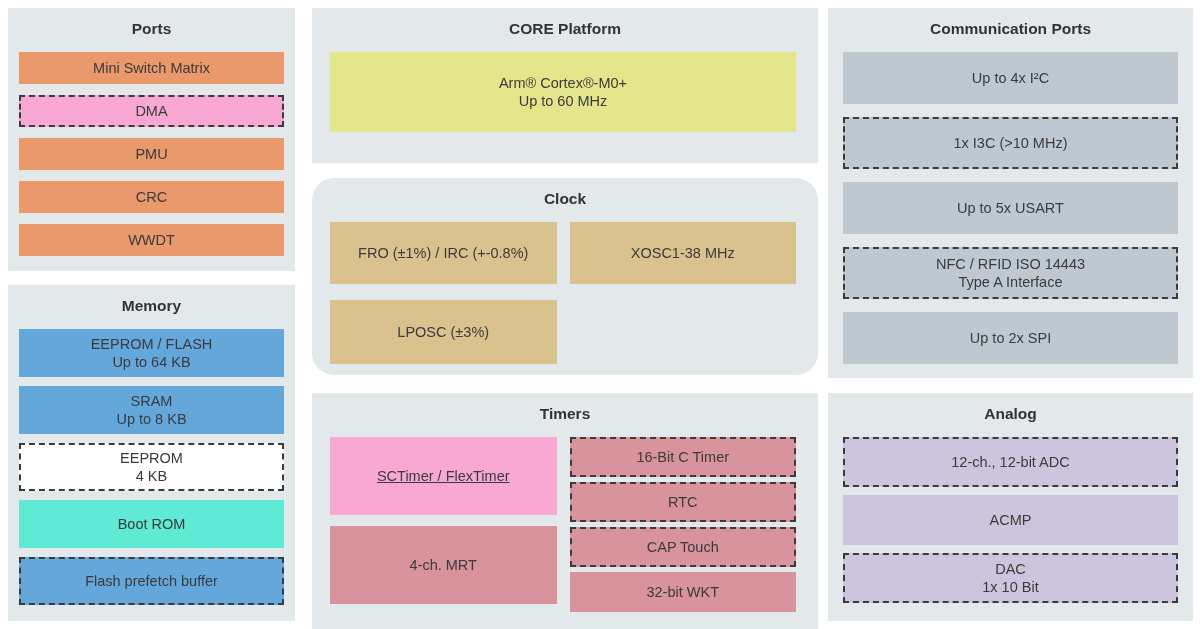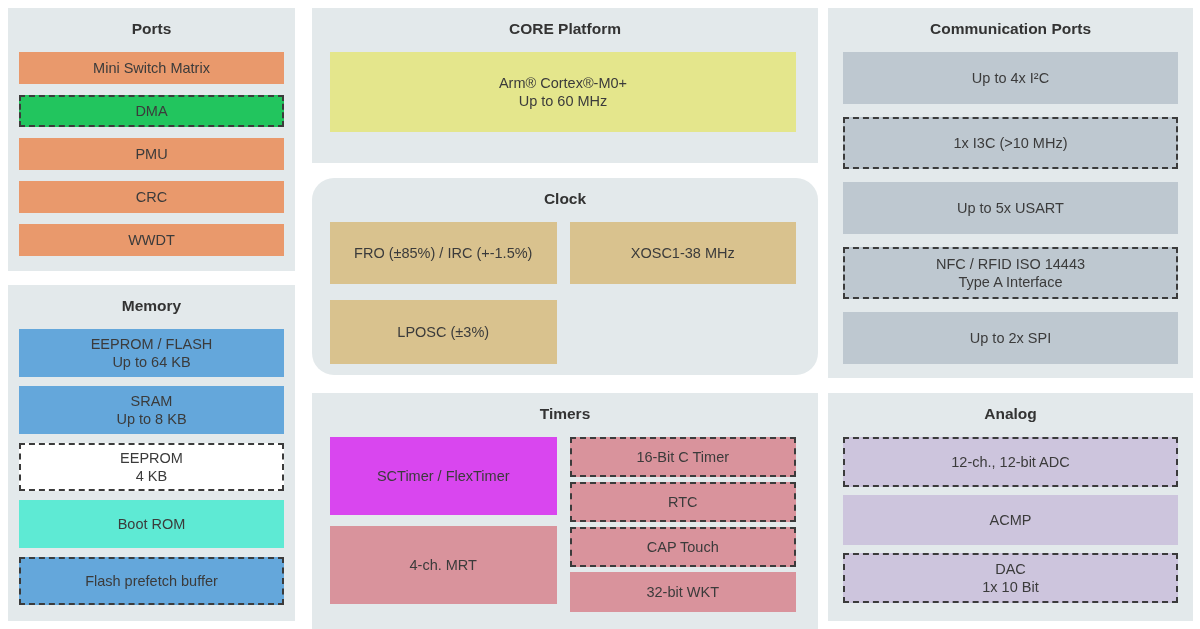--- a/index.html
+++ b/index.html
@@ -94,21 +94,21 @@
   .panel--analog .block { height: 50px; }
 </style>
 </head>
 <body>
 
 <div id="diagram" style="--panel-bg: #e3e9eb; --title-color: #333333; --text-color: #3b3b3b;">
     <section class="panel panel--system">
       <h2 class="panel-title">Ports</h2>
       <div class="panel-body">
         <div class="block" style="background: rgb(233, 153, 108);">Mini Switch Matrix</div>
-        <div class="block dashed" style="background: #22c55e;">DMA</div>
+        <div class="block dashed" style="background: #f9a8d4;">DMA</div>
         <div class="block" style="background: rgb(233, 153, 108);">PMU</div>
         <div class="block" style="background: rgb(233, 153, 108);">CRC</div>
         <div class="block" style="background: rgb(233, 153, 108);">WWDT</div>
       </div>
     </section>
     <section class="panel panel--memory">
       <h2 class="panel-title">Memory</h2>
       <div class="panel-body">
         <div class="block" style="background: rgb(100, 167, 219);">EEPROM / FLASH
 Up to 64 KB</div>
@@ -123,30 +123,30 @@
     <section class="panel panel--core">
       <h2 class="panel-title">CORE Platform</h2>
       <div class="panel-body">
         <div class="block" style="background: rgb(228, 230, 140);">Arm® Cortex®-M0+
 Up to 60 MHz</div>
       </div>
     </section>
     <section class="panel panel--clock">
       <h2 class="panel-title">Clock</h2>
       <div class="panel-body">
-        <div class="block" style="background: rgb(217, 194, 142);">FRO (±85%) / IRC (+-1.5%)</div>
+        <div class="block" style="background: rgb(217, 194, 142);">FRO (±1%) / IRC (+-0.8%)</div>
         <div class="block" style="background: rgb(217, 194, 142);">XOSC1-38 MHz</div>
         <div class="block" style="background: rgb(217, 194, 142);">LPOSC (±3%)</div>
       </div>
     </section>
     <section class="panel panel--timers">
       <h2 class="panel-title">Timers</h2>
       <div class="panel-body">
         <div class="panel-col panel-col--left">
-          <div class="block" style="background: #d946ef;">SCTimer / FlexTimer</div>
+          <div class="block" style="background: #f9a8d4; text-decoration: underline;">SCTimer / FlexTimer</div>
           <div class="block" style="background: rgb(217, 147, 156);">4-ch. MRT</div>
         </div>
         <div class="panel-col panel-col--right">
           <div class="block dashed" style="background: rgb(217, 147, 156);">16-Bit C Timer</div>
           <div class="block dashed" style="background: rgb(217, 147, 156);">RTC</div>
           <div class="block dashed" style="background: rgb(217, 147, 156);">CAP Touch</div>
           <div class="block" style="background: rgb(217, 147, 156);">32-bit WKT</div>
         </div>
       </div>
     </section>

